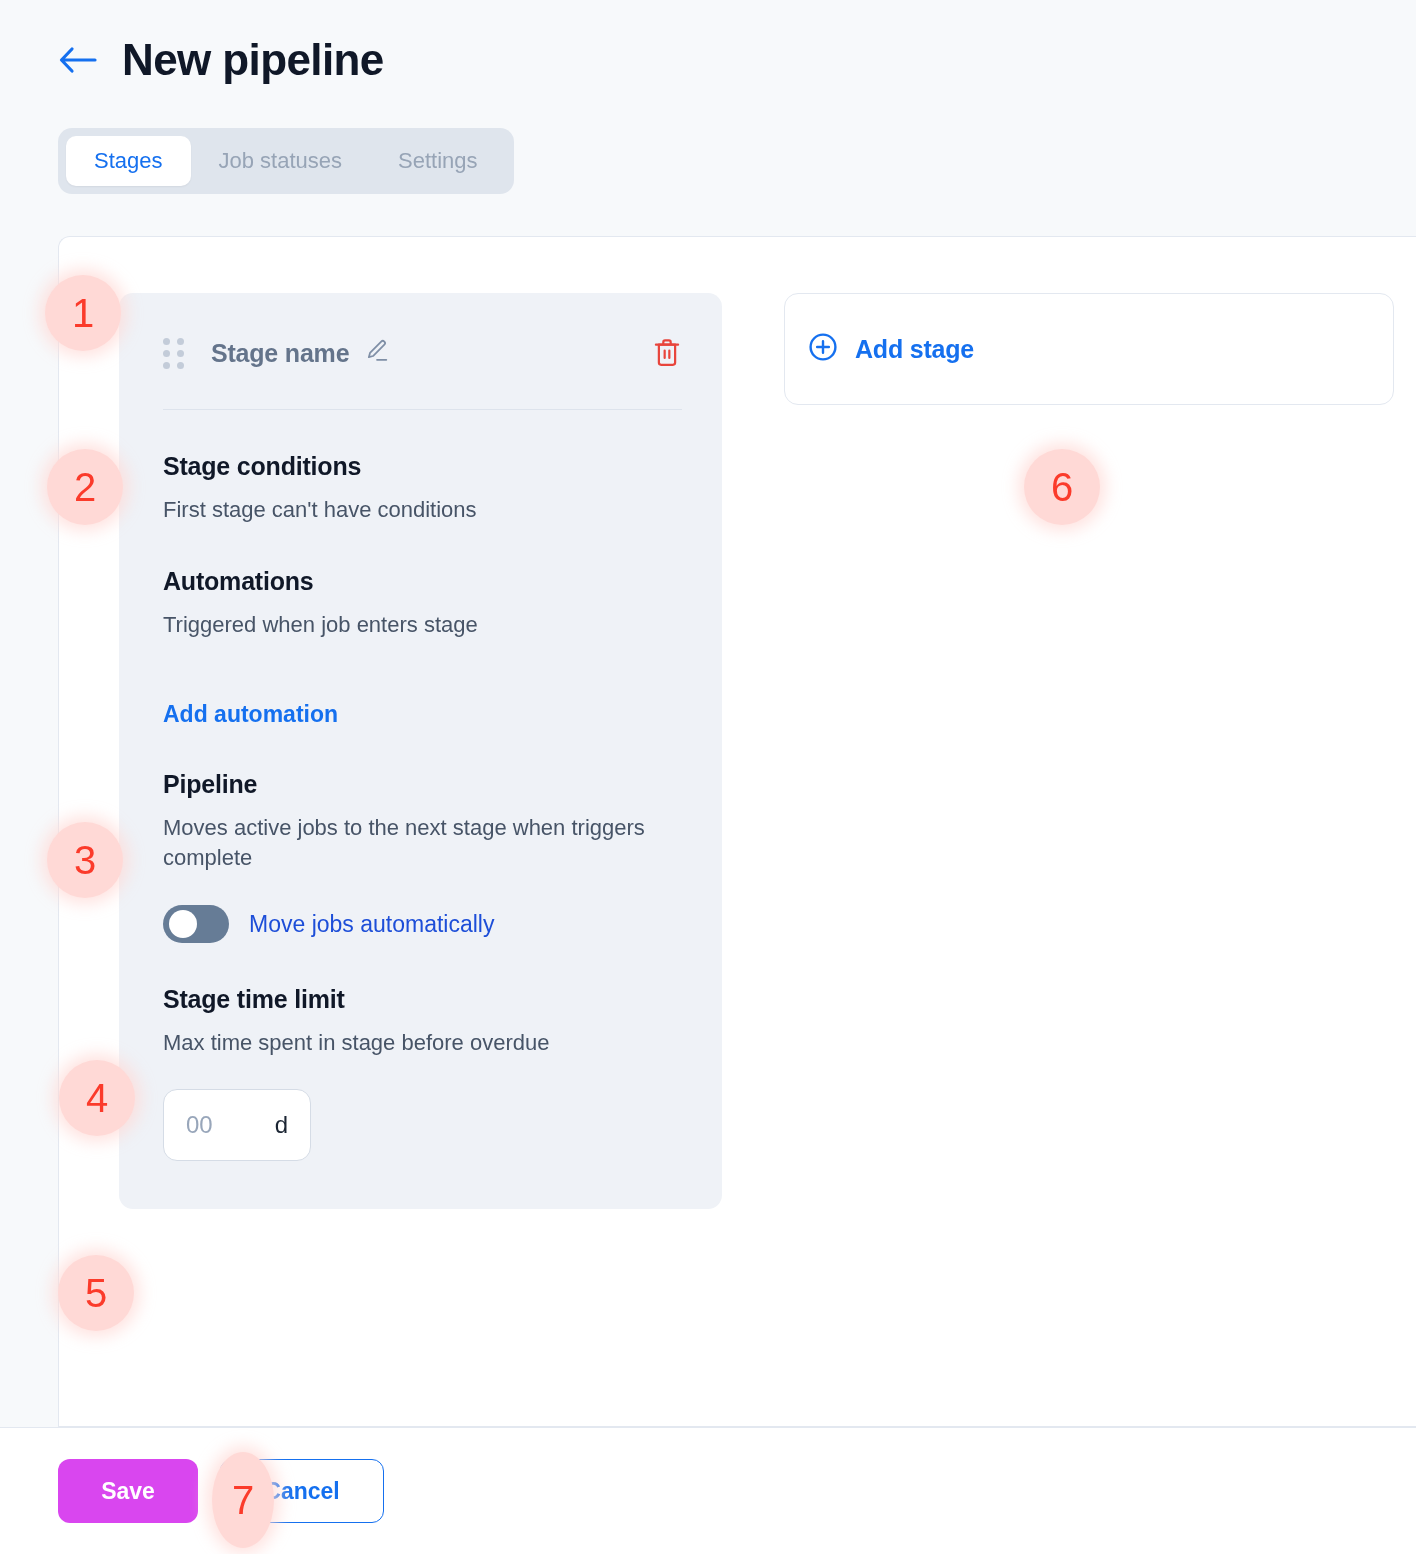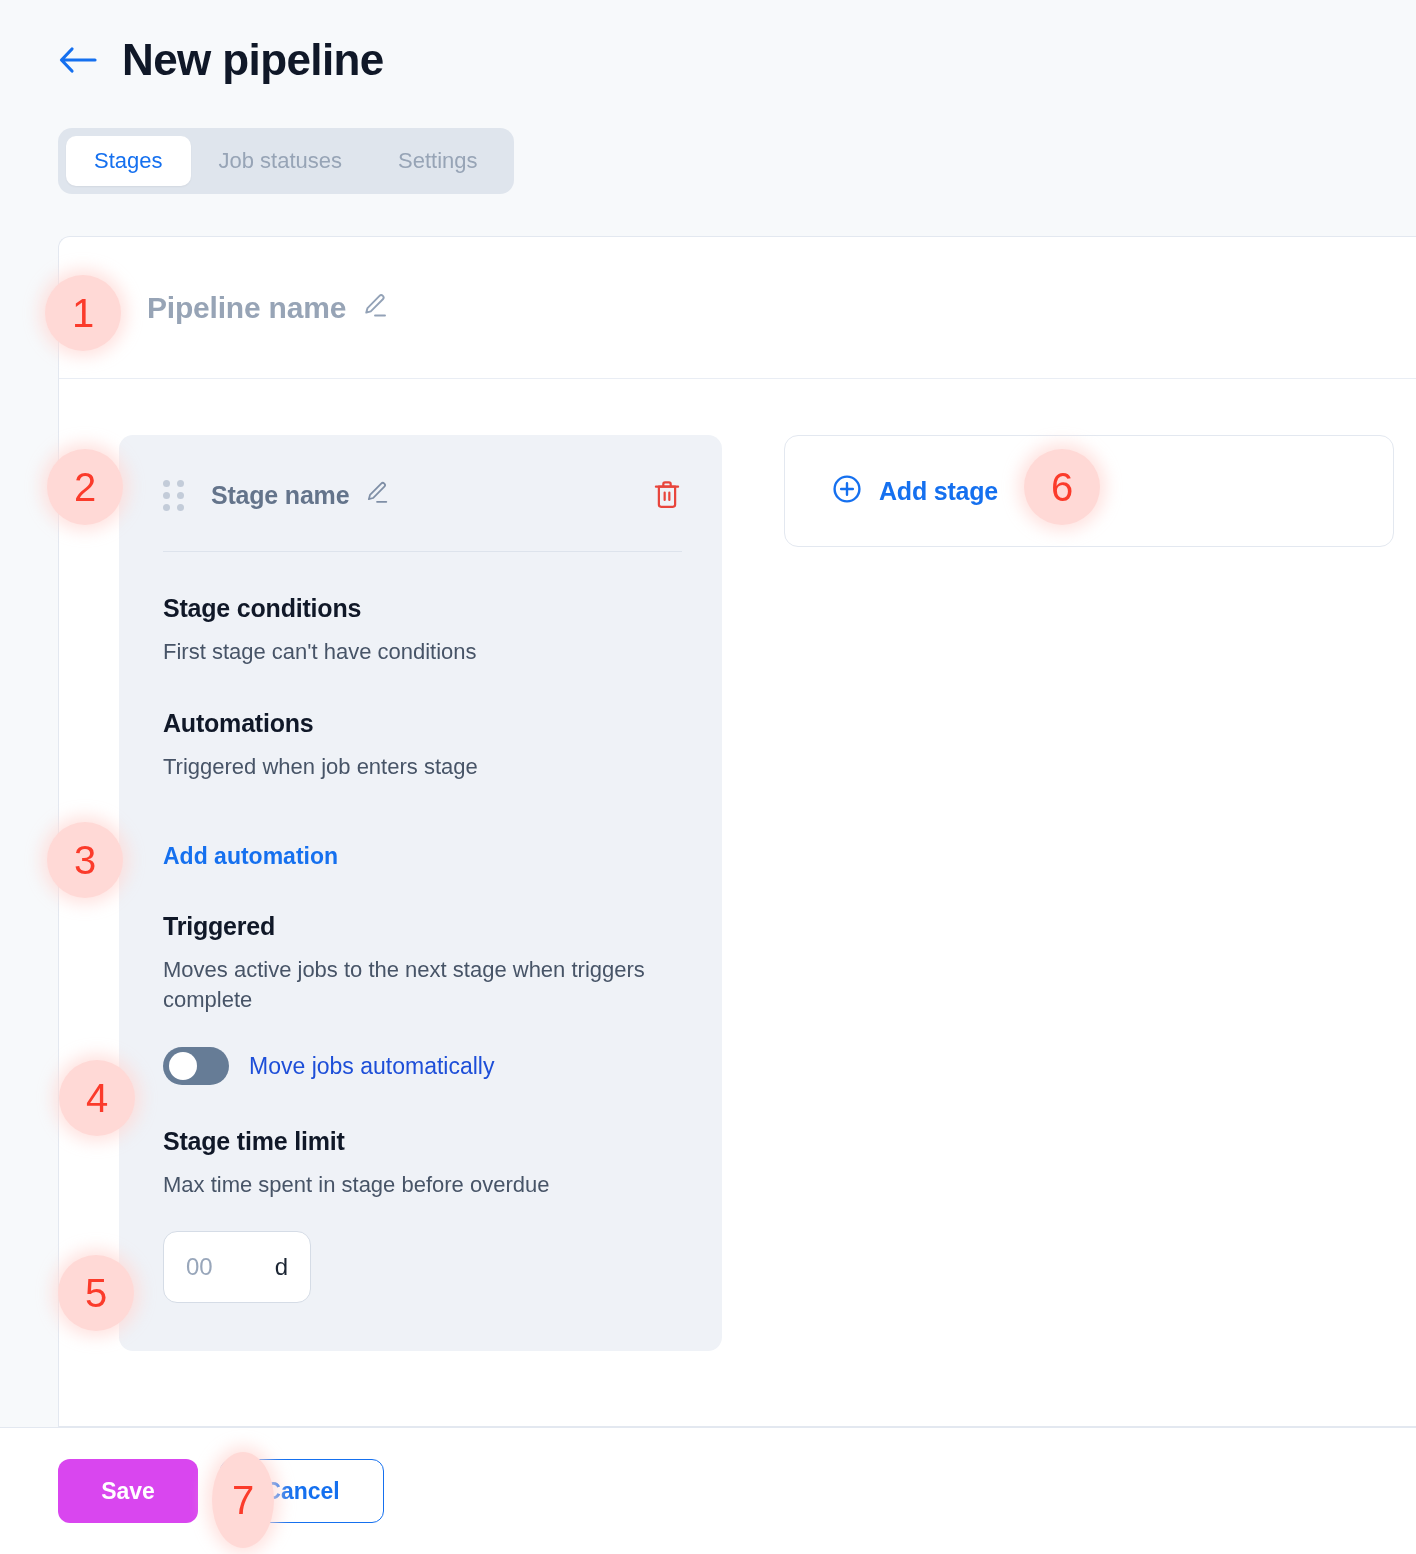--- a/index.html
+++ b/index.html
@@ -213,21 +213,21 @@
   
   .add-stage-card {
     flex: 1;
     margin-right: 22px;
     height: 112px;
     background: #ffffff;
     border: 1px solid #e3e8f0;
     border-radius: 14px;
     display: flex;
     align-items: center;
-    padding-left: 46px;
+    padding-left: 22px;
     cursor: pointer;
   }
   .add-stage-label {
     font-size: 25px;
     font-weight: bold;
     color: #1570ef;
     margin-left: 16px;
     letter-spacing: -0.2px;
   }
 
@@ -301,29 +301,20 @@
 
 <div class="tabs-wrap">
   <div class="tab active">Stages</div>
   <div class="tab">Job statuses</div>
   <div class="tab">Settings</div>
 </div>
 
 
 <div class="panel">
 
-  <div class="pipeline-name-row">
-    <span class="pipeline-name">Pipeline name</span>
-    <span class="edit-pencil">
-      <svg width="30" height="30" viewBox="0 0 24 24" fill="none">
-        <path d="M15.6 3.9a1.9 1.9 0 0 1 2.7 2.7L8.6 16.3l-3.6 1 1-3.6L15.6 3.9z" stroke="#93a2b7" stroke-width="1.5" stroke-linecap="round" stroke-linejoin="round"></path>
-        <path d="M12 19.6h8" stroke="#93a2b7" stroke-width="1.5" stroke-linecap="round"></path>
-      </svg>
-    </span>
-  </div>
 
   <div class="panel-body">
 
     <div class="stage-card">
 
       <div class="stage-head">
         <div class="drag-handle">
           <i></i>
             <i></i>
             <i></i>
@@ -353,21 +344,21 @@
         <div class="sec-desc">First stage can't have conditions</div>
       </div>
 
       <div class="sec">
         <div class="sec-title">Automations</div>
         <div class="sec-desc">Triggered when job enters stage</div>
         <div class="link-blue">Add automation</div>
       </div>
 
       <div class="sec">
-        <div class="sec-title">Triggered</div>
+        <div class="sec-title">Pipeline</div>
         <div class="sec-desc">Moves active jobs to the next stage when triggers complete</div>
         <div class="toggle-row">
           <div class="toggle">
             <span class="knob"></span>
           </div>
           <span class="toggle-label">Move jobs automatically</span>
         </div>
       </div>
 
       <div class="sec">

